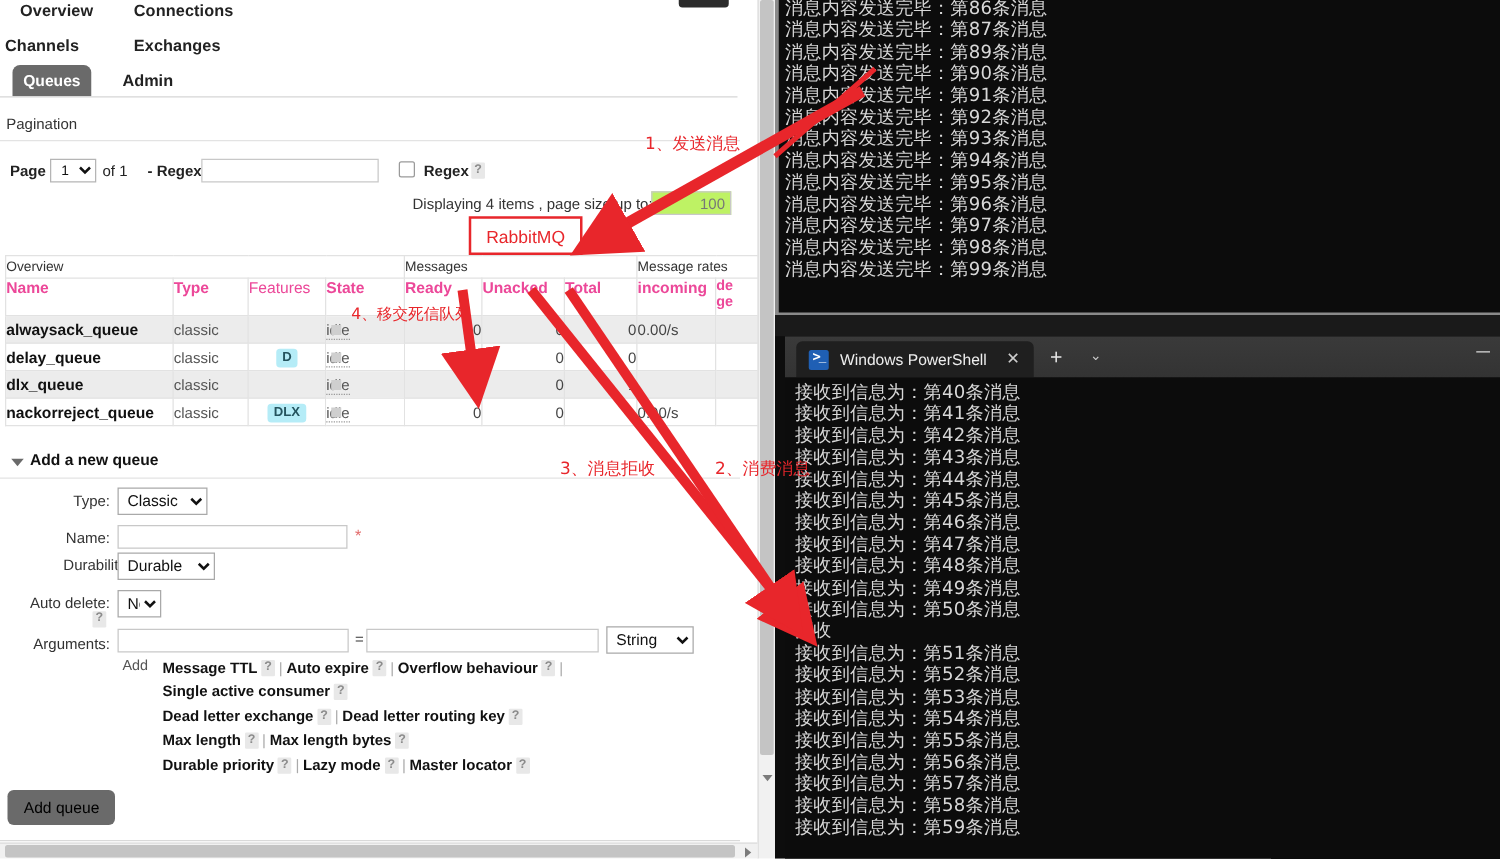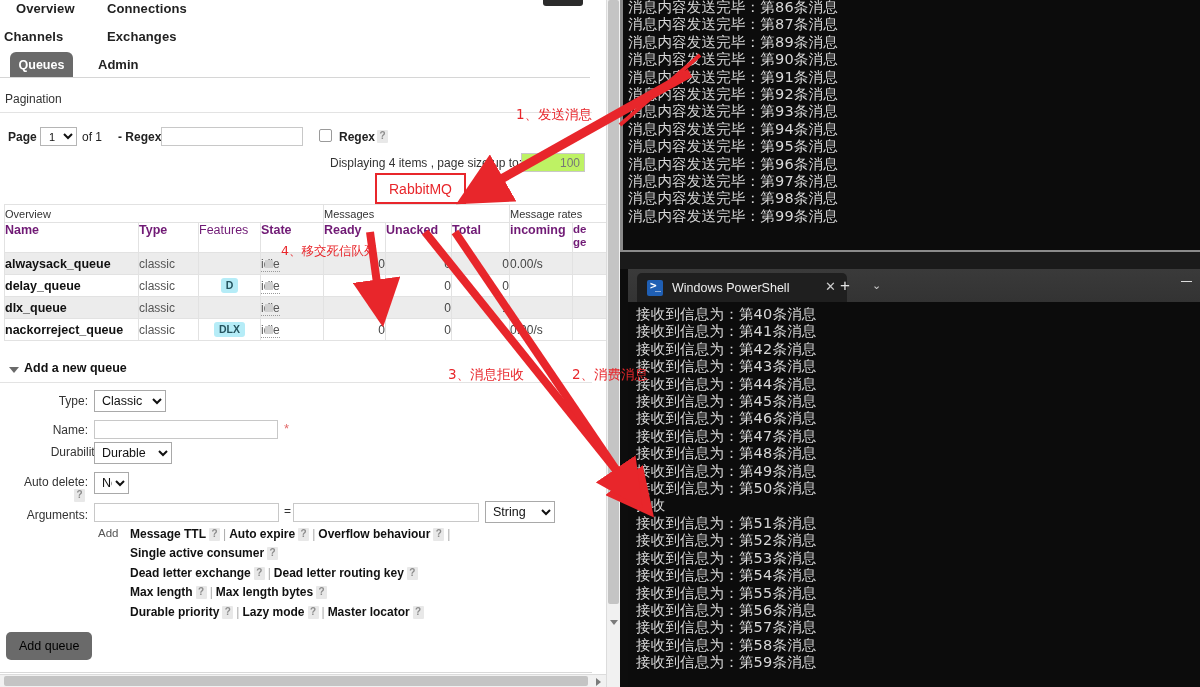--- a/index.html
+++ b/index.html
@@ -93,21 +93,21 @@
   #qtable {
     position:absolute; left:4px; top:204px; width:610px;
     border-collapse:collapse; font-size:12px; table-layout:fixed;
   }
   #qtable td, #qtable th { border:1px solid #e2e2e2; padding:0; }
   .grp-row td {
     height:18px; font-size:11px; color:#333; font-weight:normal;
     padding:2px 0 2px 6px; background:#ffffff; vertical-align:middle;
   }
   .hdr-row th {
-    height:30px; font-size:12.5px; font-weight:bold; color:#701a75;
+    height:30px; font-size:12.5px; font-weight:bold; color:#ec4899;
     text-align:left; padding:2px 6px; vertical-align:top; background:#fff;
   }
   .hdr-row th.num { text-align:left; }
   .hdr-sub { font-size:11.5px; font-weight:bold; display:block; line-height:13px;}
   .body-row td {
     height:22px; padding:1px 6px; vertical-align:middle; color:#333;
   }
   .body-row.odd td { background:#ececec; }
   .body-row.even td { background:#ffffff; }
   td.qname { font-weight:bold; color:#111; font-size:12.5px; }
@@ -236,21 +236,21 @@
   }
   #term-window {
     position:absolute; left:8px; top:269px; width:572px; height:418px;
     background:#0c0c0c; overflow:hidden;
   }
   #term-tabbar {
     position:absolute; left:0; top:0; width:572px; height:33px;
     background:linear-gradient(180deg,#3a3a3a 0%,#333333 100%);
   }
   #term-tab {
-    position:absolute; left:9px; top:4px; width:210px; height:29px;
+    position:absolute; left:9px; top:4px; width:190px; height:29px;
     background:#1f1f1f; border-radius:5px 5px 0 0;
     display:flex; align-items:center;
   }
   #ps-icon {
     width:16px; height:16px; margin-left:10px; background:#1f5fb4;
     border-radius:2px; position:relative; flex:0 0 auto;
   }
   #ps-icon:before {
     content:">"; position:absolute; left:3px; top:-1px; color:#ffffff;
     font-size:11px; font-family:"DejaVu Sans Mono", monospace; font-weight:bold;

